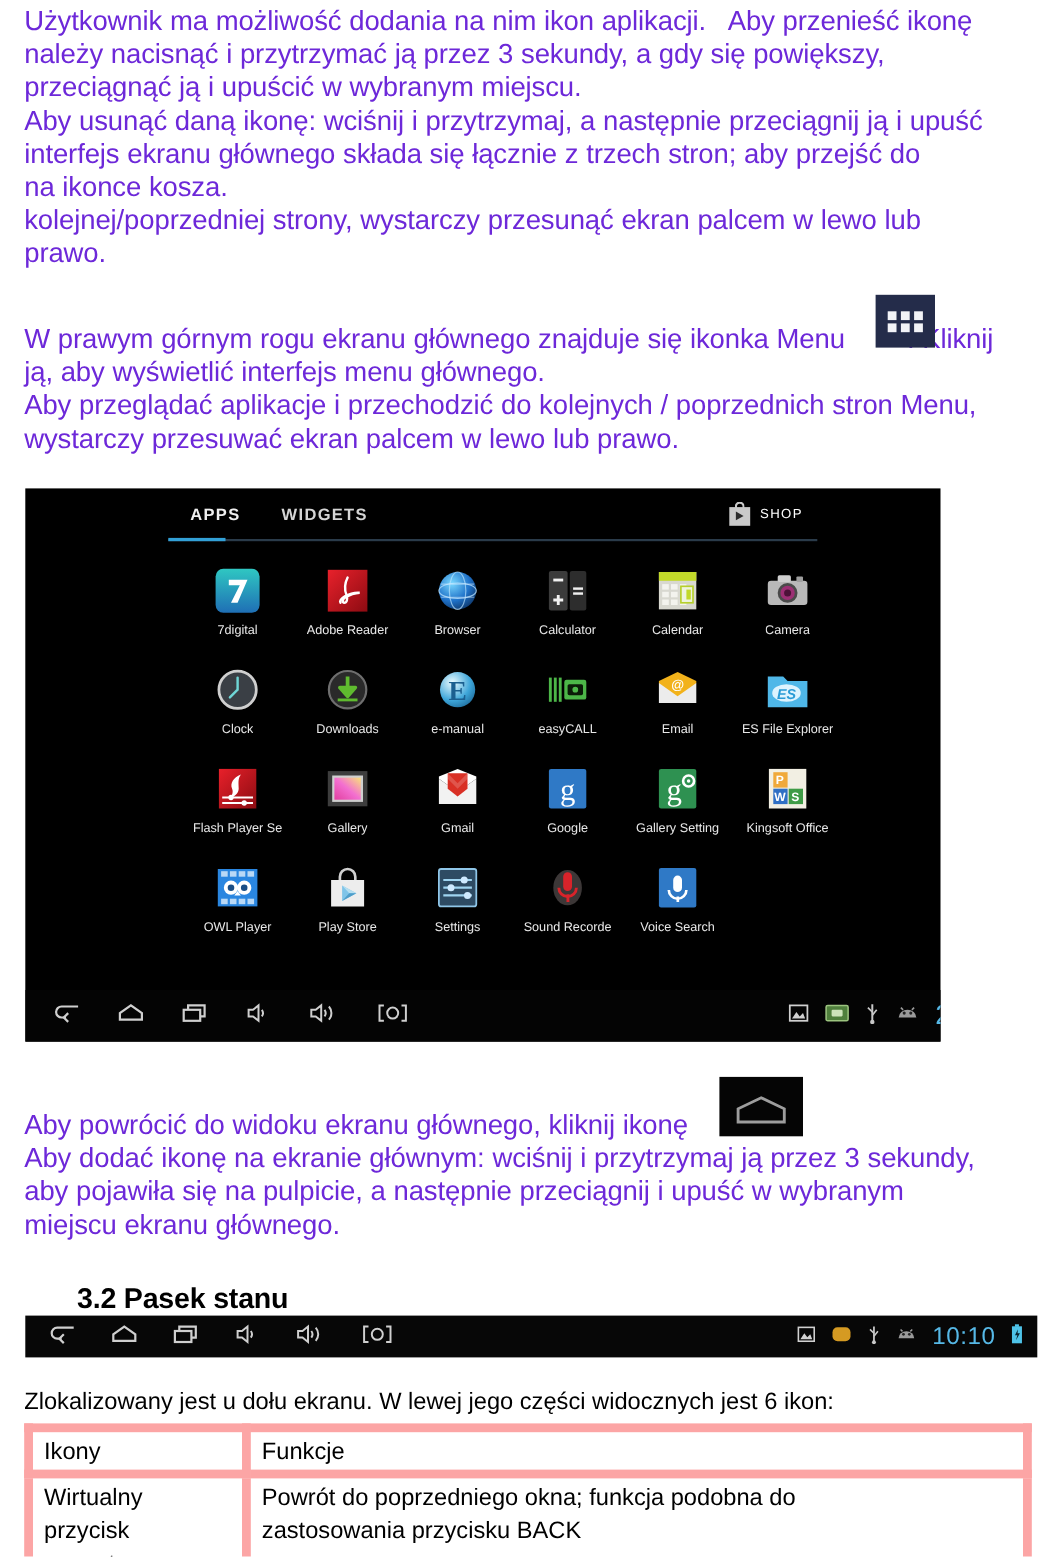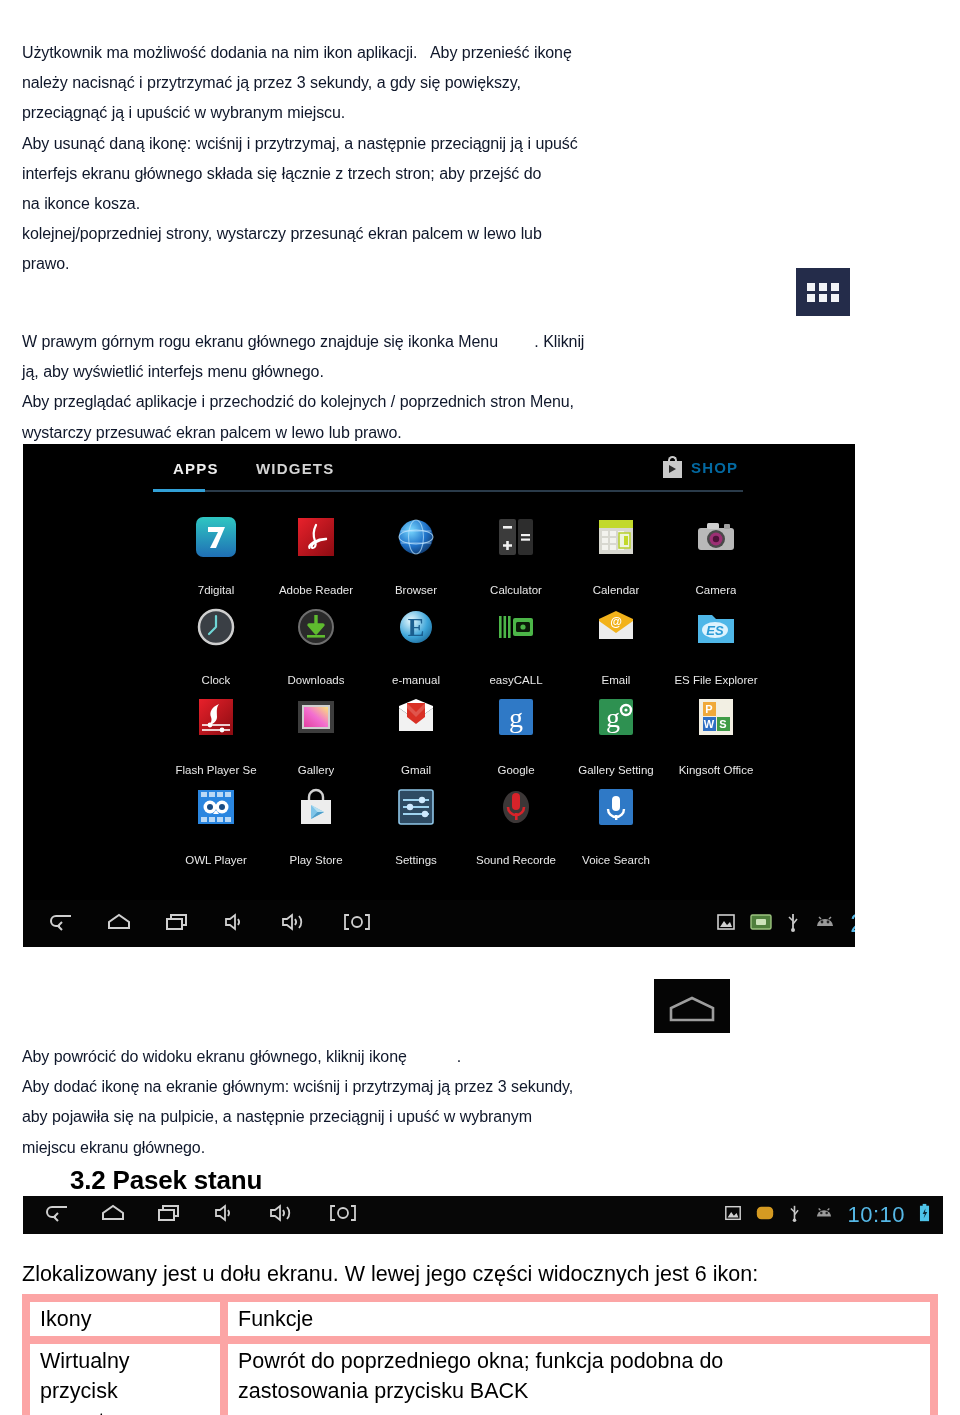--- a/index.html
+++ b/index.html
@@ -18,26 +18,25 @@
 
   .page {
     position: relative;
     width: 960px;
     height: 1415px;
     padding: 0;
   }
 
   
   .para {
-    font-size: 16px;
+    font-size: 25px;
     line-height: 30.2px;
-    color: #0f172a;
+    color: #6d28d9;
     letter-spacing: -0.1px;
     word-spacing: 0.2px;
-    margin-top: 34px;
   }
   .para .ln { display: block; white-space: pre; }
 
   #block-a { position: absolute; left: 22px; top: 4px; width: 930px; }
   #block-b { position: absolute; left: 22px; top: 293px; width: 930px; }
   #block-c { position: absolute; left: 22px; top: 1008px; width: 930px; }
 
   
   .inline-icon-slot { position: relative; display: inline-block; }
 
@@ -133,21 +132,21 @@
     border-radius: 5px 5px 0 0;
   }
   .shop-bag-play {
     position: absolute; left: 6px; top: 9px;
     width: 0; height: 0;
     border-left: 7px solid #2b2b2b;
     border-top: 4.5px solid transparent;
     border-bottom: 4.5px solid transparent;
   }
   .shop-label {
-    color: #0369a1; font-size: 15px; font-weight: bold; letter-spacing: 1.2px;
+    color: #ffffff; font-size: 12px; font-weight: normal; letter-spacing: 1.2px;
   }
 
   
   .app-grid {
     position: absolute;
     left: 143px; top: 64px;
     width: 600px;
     display: grid;
     grid-template-columns: repeat(6, 100px);
     grid-auto-rows: 90px;
@@ -156,21 +155,21 @@
     display: flex; flex-direction: column;
     align-items: center; justify-content: flex-start;
     padding-top: 6px;
   }
   .app-ico {
     width: 46px; height: 46px;
     display: flex; align-items: center; justify-content: center;
     position: relative;
   }
   .app-lbl {
-    margin-top: 24px;
+    margin-top: 7px;
     color: #e8e8e8;
     font-size: 11.5px;
     white-space: nowrap;
     overflow: hidden;
     max-width: 94px;
     text-overflow: clip;
     text-align: center;
   }
 
   

